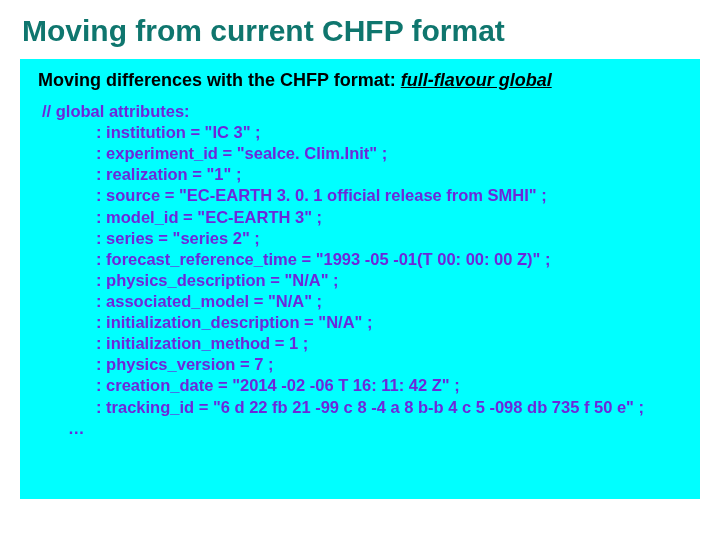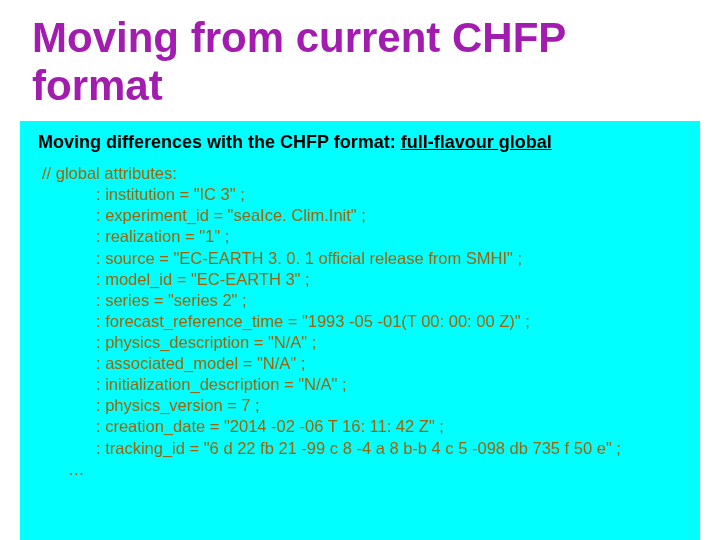--- a/index.html
+++ b/index.html
@@ -11,24 +11,24 @@
     font-family: Arial, Helvetica, sans-serif;
     overflow: hidden;
   }
   .slide {
     width: 720px;
     height: 540px;
     position: relative;
     box-sizing: border-box;
   }
   .title {
-    font-size: 42px;
+    font-size: 30px;
     font-weight: bold;
-    color: #a21caf;
-    padding: 14px 24px 10px 32px;
+    color: #0f766e;
+    padding: 14px 24px 10px 22px;
     line-height: 1.15;
   }
   .content-panel {
     background: #00ffff;
     margin: 0 20px 14px 20px;
     padding: 10px 14px 10px 14px;
     box-sizing: border-box;
     height: 440px;
   }
   .subhead {
@@ -38,25 +38,26 @@
     line-height: 1.25;
     margin-bottom: 10px;
     padding-left: 4px;
   }
   .subhead .wrap {
     display: block;
     padding-left: 26px;
   }
   .underline {
     text-decoration: underline;
+    font-style: italic;
   }
   .attr-block {
     font-size: 16.5px;
-    font-weight: normal;
-    color: #a16207;
+    font-weight: bold;
+    color: #6d28d9;
     line-height: 1.28;
     padding-left: 4px;
     white-space: nowrap;
   }
   .attr-line {
     padding-left: 58px;
   }
   .comment-line {
     padding-left: 4px;
   }
@@ -82,20 +83,21 @@
       <div class="attr-line">: institution = "IC 3" ;</div>
       <div class="attr-line">: experiment_id = "seaIce. Clim.Init" ;</div>
       <div class="attr-line">: realization = "1" ;</div>
       <div class="attr-line">: source = "EC-EARTH 3. 0. 1 official release from SMHI" ;</div>
       <div class="attr-line">: model_id = "EC-EARTH 3" ;</div>
       <div class="attr-line">: series = "series 2" ;</div>
       <div class="attr-line">: forecast_reference_time = "1993 -05 -01(T 00: 00: 00 Z)" ;</div>
       <div class="attr-line">: physics_description = "N/A" ;</div>
       <div class="attr-line">: associated_model = "N/A" ;</div>
       <div class="attr-line">: initialization_description = "N/A" ;</div>
+      <div class="attr-line">: initialization_method = 1 ;</div>
       <div class="attr-line">: physics_version = 7 ;</div>
       <div class="attr-line">: creation_date = "2014 -02 -06 T 16: 11: 42 Z" ;</div>
       <div class="attr-line">: tracking_id = "6 d 22 fb 21 -99 c 8 -4 a 8 b-b 4 c 5 -098 db 735 f 50 e" ;</div>
       <div class="ellipsis">…</div>
     </div>
 
   </div>
 </div>
 
 </body></html>

